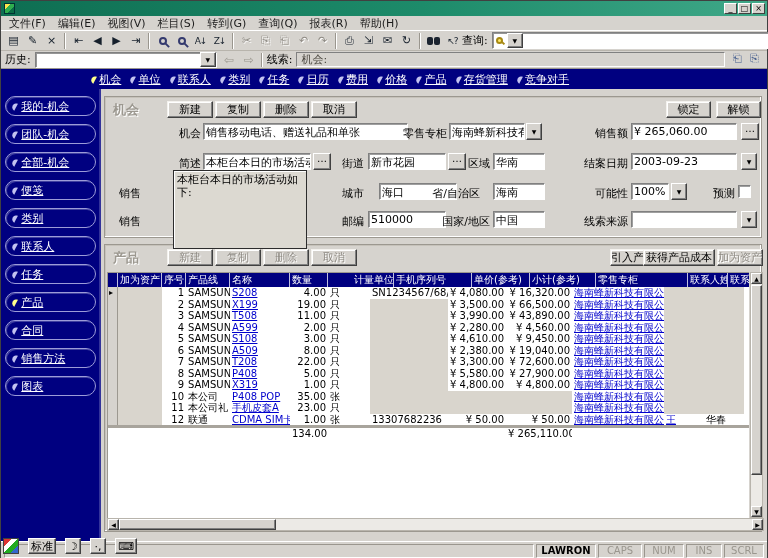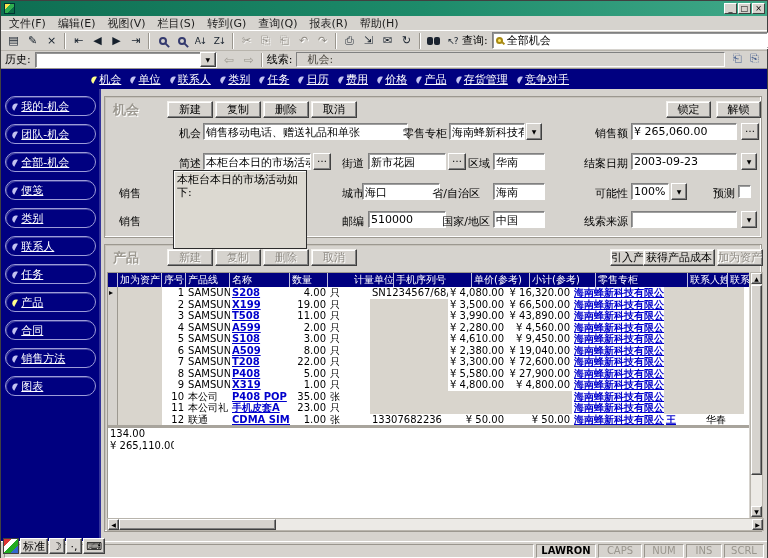--- a/index.html
+++ b/index.html
@@ -44,21 +44,21 @@
     border:1px solid;border-color:#fff #404040 #404040 #fff;box-shadow:inset -1px -1px 0 #808080;}
   .db::after{content:"▼";font-size:6px;color:#000;}
 
   
   .historybar{height:18px;display:flex;align-items:center;background:#d6d3ce;padding:0 4px;gap:4px;
     border-bottom:1px solid #9a968e;}
   .hcombo{width:182px;height:16px;}
   .harrow{font-size:12px;color:#9a968e;width:16px;text-align:center;}
   .hsep{width:2px;height:14px;border-left:1px solid #9a968e;border-right:1px solid #fff;}
   .hpanel{flex:1;height:15px;background:#d6d3ce;border:1px solid;border-color:#808080 #fff #fff #808080;
-    padding:0 10px;color:#4a463e;display:flex;align-items:center;}
+    padding:0 4px;color:#4a463e;display:flex;align-items:center;}
   .hic{width:17px;height:15px;text-align:center;font-size:11px;color:#405a8c;line-height:14px;}
 
   
   .tabbar{height:20px;background:#000080;display:flex;align-items:center;padding-left:90px;gap:9px;}
   .tab{display:flex;align-items:center;gap:3px;white-space:nowrap;}
   .cres{font-size:10px;line-height:1;color:#c2c2f0;display:inline-block;transform:rotate(28deg);}
   .tab .tlabel,.sbitem .slabel{color:#fff;text-decoration:underline;font-size:11px;}
   .tab.active .cres,.sbitem.active .cres{color:#ffff8c;}
 
   
@@ -90,22 +90,22 @@
   
   .tablewrap{position:absolute;left:2px;top:27px;width:642px;height:246px;background:#fff;overflow:hidden;
     border-left:1px solid #9c9890;border-top:1px solid #9c9890;}
   .thead{display:flex;height:14px;background:#000080;color:#fff;font-size:10px;}
   .th{flex:none;padding:0 2px;white-space:nowrap;overflow:hidden;border-right:1px solid rgba(255,255,255,.75);line-height:14px;}
   .trow{display:flex;height:11.5px;font-size:10px;line-height:11px;}
   .tc{flex:none;padding:0 2px;white-space:nowrap;overflow:hidden;background:#fff;}
   .tc.r{text-align:right;}
   .tc.e{background:#d9d5cd;}
   .tc.sel{background:#d6d3ce;border-right:1px solid #9c9890;font-size:8px;line-height:11px;color:#000;padding:0 1px;}
-  .tc a{color:#0000cc;text-decoration:underline;font-weight:bold;}
-  .trow.total{border-top:3px solid #a8a49c;height:13px;line-height:12px;flex-direction:column;}
+  .tc a{color:#0000cc;text-decoration:underline;}
+  .trow.total{border-top:3px solid #a8a49c;height:13px;line-height:12px;}
   .trow.total .tc{background:#fff;}
 
   
   .vscroll{position:absolute;width:13px;background:#eceae6;border:1px solid #b8b4ac;}
   .hscroll{position:absolute;height:13px;background:#eceae6;border:1px solid #b8b4ac;display:flex;}
   .sbtn{width:11px;height:11px;flex:none;background:#d6d3ce;border:1px solid;border-color:#fff #404040 #404040 #fff;
     box-shadow:inset -1px -1px 0 #808080;font-size:6px;text-align:center;line-height:10px;color:#000;}
   .vscroll .sbtn{width:11px;}
   .vthumb{position:absolute;left:0;width:11px;background:#d6d3ce;border:1px solid;border-color:#fff #404040 #404040 #fff;box-shadow:inset -1px -1px 0 #808080;}
   .hthumb{height:11px;background:#d6d3ce;border:1px solid;border-color:#fff #404040 #404040 #fff;box-shadow:inset -1px -1px 0 #808080;flex:none;}
@@ -113,21 +113,21 @@
 
   
   .statusbar{height:18px;display:flex;align-items:center;gap:2px;padding:2px 3px;background:#d6d3ce;border-top:1px solid #fff;}
   .spanel{height:14px;border:1px solid;border-color:#9a968e #fff #fff #9a968e;padding:0 4px;font-size:10px;
     display:flex;align-items:center;justify-content:center;white-space:nowrap;}
   .spanel.main{flex:1;}
   .spanel.on{font-weight:bold;color:#000;}
   .spanel.off{color:#9a968e;}
 
   
-  .imebar{position:absolute;left:2px;bottom:2px;height:18px;display:flex;gap:1px;z-index:20;align-items:center;}
+  .imebar{position:absolute;left:2px;bottom:2px;height:18px;display:flex;gap:9px;z-index:20;align-items:center;}
   .imelogo{width:16px;height:16px;border:1px solid #404040;flex:none;
     background:linear-gradient(135deg,#d33 0 28%,#fff 28% 50%,#2a2 50% 72%,#36c 72% 100%);}
   .imebtn{height:16px;min-width:16px;padding:0 2px;background:#d6d3ce;border:1px solid;border-color:#fff #404040 #404040 #fff;
     box-shadow:inset -1px -1px 0 #808080;font-size:11px;display:flex;align-items:center;justify-content:center;}
 </style>
 </head>
 <body>
 
 <div class="app">
 
@@ -222,21 +222,20 @@
           <i class="bino"></i>
         </span>
         <span class="tbtn">
           <span class="small">↖?</span>
         </span>
       </span>
     <div class="queryarea">
       <span class="qlabel">查询:</span>
       <div class="combo qcombo">
         <span class="qmag"></span>
-        <span class="ctext">全部机会</span>
         <span class="db"></span>
       </div>
     </div>
   </div>
 
   <div class="historybar">
     <span>历史:</span>
     <div class="combo hcombo">
       <span class="ctext"></span>
       <span class="db"></span>
@@ -376,21 +375,21 @@
         <div class="inp" style="left:263px;top:56px;width:78px;">新市花园</div>
         <div class="dots" style="left:343px;top:56px;"></div>
         <div class="lbl" style="left:353px;top:59px;width:32px;">区域</div>
         <div class="inp" style="left:388px;top:56px;width:52px;">华南</div>
         <div class="lbl" style="left:467px;top:59px;width:56px;">结案日期</div>
         <div class="inp" style="left:526px;top:56px;width:106px;">2003-09-23</div>
         <div class="dd" style="left:636px;top:56px;"></div>
 
         <div class="lbl" style="left:14px;top:89px;width:30px;text-align:left;">销售</div>
         <div class="lbl" style="left:215px;top:89px;width:44px;">城市</div>
-        <div class="inp" style="left:257px;top:86px;width:78px;">海口</div>
+        <div class="inp" style="left:274px;top:86px;width:78px;">海口</div>
         <div class="lbl" style="left:313px;top:89px;width:62px;">省/自治区</div>
         <div class="inp" style="left:388px;top:86px;width:52px;">海南</div>
         <div class="lbl" style="left:480px;top:89px;width:43px;">可能性</div>
         <div class="inp" style="left:526px;top:86px;width:38px;">100%</div>
         <div class="dd" style="left:566px;top:86px;"></div>
         <div class="lbl" style="left:600px;top:89px;width:30px;">预测</div>
         <div class="chk" style="left:633px;top:88px;"></div>
 
         <div class="lbl" style="left:14px;top:117px;width:30px;text-align:left;">销售</div>
         <div class="lbl" style="left:215px;top:117px;width:44px;">邮编</div>

